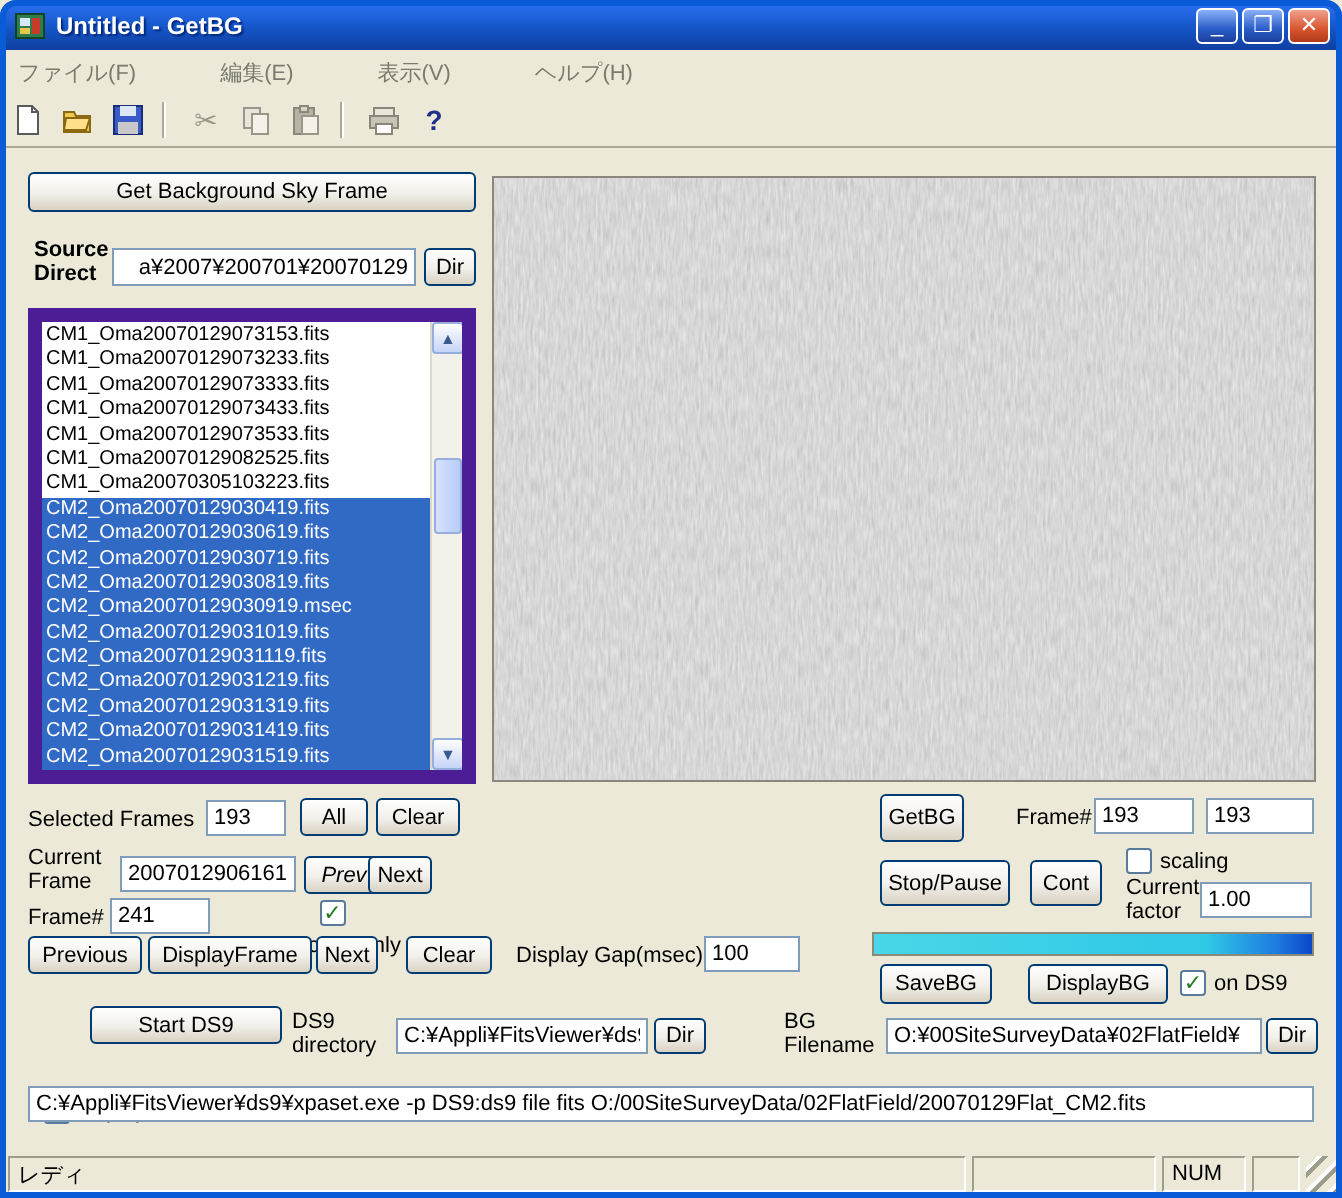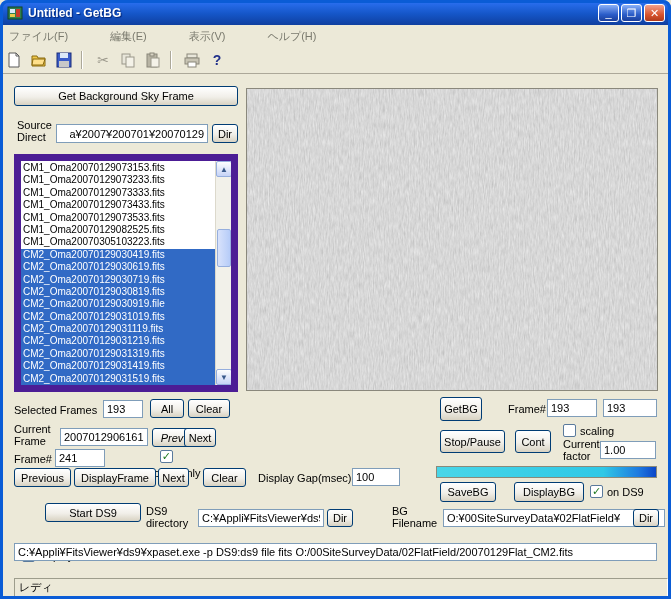--- a/index.html
+++ b/index.html
@@ -55,22 +55,22 @@
 
   
   .noise-wrap { position:absolute; left:246px; top:88px; width:412px; height:303px; border:1px solid #8a887c; background:#a8a8a8; }
 
   
   .progress { position:absolute; left:436px; top:466px; width:221px; height:12px; border:1px solid #8a8a7a; background:#fff; }
   .progress .fill { width:100%; height:100%;
     background:linear-gradient(90deg,#49d6e8 0%,#2fc8e6 76%,#1e7ae0 92%,#0b46c8 100%); }
 
   
-  .statusbar { position:absolute; left:14px; right:3px; bottom:3px; height:20px; background:#ECE9D8;
-    display:flex; gap:3px; padding-top:2px; z-index:5;flex-direction:column; }
+  .statusbar { position:absolute; left:4px; right:3px; bottom:3px; height:20px; background:#ECE9D8;
+    display:flex; gap:3px; padding-top:2px; z-index:5; }
   .spanel { border:1px solid; border-color:#9d9d8c #ffffff #ffffff #9d9d8c; font-size:11px; padding:1px 4px;
     display:flex; align-items:center; background:#ECE9D8; }
   .grip { width:15px; height:100%;
     background:repeating-linear-gradient(135deg,transparent 0 4px,#fff 4px 6px,#9d9d8c 6px 8px); }
 </style>
 </head>
 <body>
 
 <div class="window">
   <div class="frame"></div>
@@ -142,41 +142,41 @@
           <rect x="4" y="10" width="8" height="5" fill="#fff" stroke="#8a877a"></rect>
         </svg>
     </div>
     <div class="tool">
         <span class="glyph" style="font-weight:bold;color:#20308a;">?</span>
       </div>
   </div>
 
   <div class="btn" style="left:14px;top:86px;width:224px;height:20px;">Get Background Sky Frame</div>
 
-  <div class="label" style="left:17px;top:119px;">
+  <div class="label" style="left:17px;top:119px;font-weight:bold;">
     <div>Source</div>
       <div>Direct</div>
   </div>
   <input class="input ta-r" style="left: 56px; top: 124px; width: 152px; height: 19px;" value="a¥2007¥200701¥20070129">
   <div class="btn" style="left:212px;top:124px;width:26px;height:19px;">Dir</div>
 
   <div class="listbox">
     <div class="file-rows" id="file-rows">
         <div class="file-row">CM1_Oma20070129073153.fits</div>
         <div class="file-row">CM1_Oma20070129073233.fits</div>
         <div class="file-row">CM1_Oma20070129073333.fits</div>
         <div class="file-row">CM1_Oma20070129073433.fits</div>
         <div class="file-row">CM1_Oma20070129073533.fits</div>
         <div class="file-row">CM1_Oma20070129082525.fits</div>
         <div class="file-row">CM1_Oma20070305103223.fits</div>
         <div class="file-row sel">CM2_Oma20070129030419.fits</div>
         <div class="file-row sel">CM2_Oma20070129030619.fits</div>
         <div class="file-row sel">CM2_Oma20070129030719.fits</div>
         <div class="file-row sel">CM2_Oma20070129030819.fits</div>
-        <div class="file-row sel">CM2_Oma20070129030919.file</div>
+        <div class="file-row sel">CM2_Oma20070129030919.msec</div>
         <div class="file-row sel">CM2_Oma20070129031019.fits</div>
         <div class="file-row sel">CM2_Oma20070129031119.fits</div>
         <div class="file-row sel">CM2_Oma20070129031219.fits</div>
         <div class="file-row sel">CM2_Oma20070129031319.fits</div>
         <div class="file-row sel">CM2_Oma20070129031419.fits</div>
         <div class="file-row sel">CM2_Oma20070129031519.fits</div>
       </div>
     <div class="scrollbar">
       <div class="sb-btn" style="top:0;">▲</div>
       <div class="sb-thumb"></div>
@@ -263,21 +263,21 @@
   <div class="label" style="left:146px;top:505px;">
     <div>DS9</div>
       <div>directory</div>
   </div>
   <input class="input" style="left: 198px; top: 509px; width: 126px; height: 18px;" value="C:¥Appli¥FitsViewer¥ds9">
   <div class="btn" style="left:327px;top:509px;width:26px;height:18px;">Dir</div>
   <div class="label" style="left:392px;top:505px;">
     <div>BG</div>
       <div>Filename</div>
   </div>
-  <input class="input" style="left: 443px; top: 509px; width: 222px; height: 18px;" value="O:¥00SiteSurveyData¥02FlatField¥">
+  <input class="input" style="left: 443px; top: 509px; width: 188px; height: 18px;" value="O:¥00SiteSurveyData¥02FlatField¥">
   <div class="btn" style="left:633px;top:509px;width:26px;height:18px;">Dir</div>
 
   <input class="input" style="left: 14px; top: 543px; width: 643px; height: 18px;" value="C:¥Appli¥FitsViewer¥ds9¥xpaset.exe -p DS9:ds9 file fits O:/00SiteSurveyData/02FlatField/20070129Flat_CM2.fits">
 
   <div class="statusbar">
     <div class="spanel" style="flex:1;">レディ</div>
     <div class="spanel" style="width:92px;"></div>
     <div class="spanel" style="width:42px;">NUM</div>
     <div class="spanel" style="width:24px;"></div>
     <div class="grip"></div>

